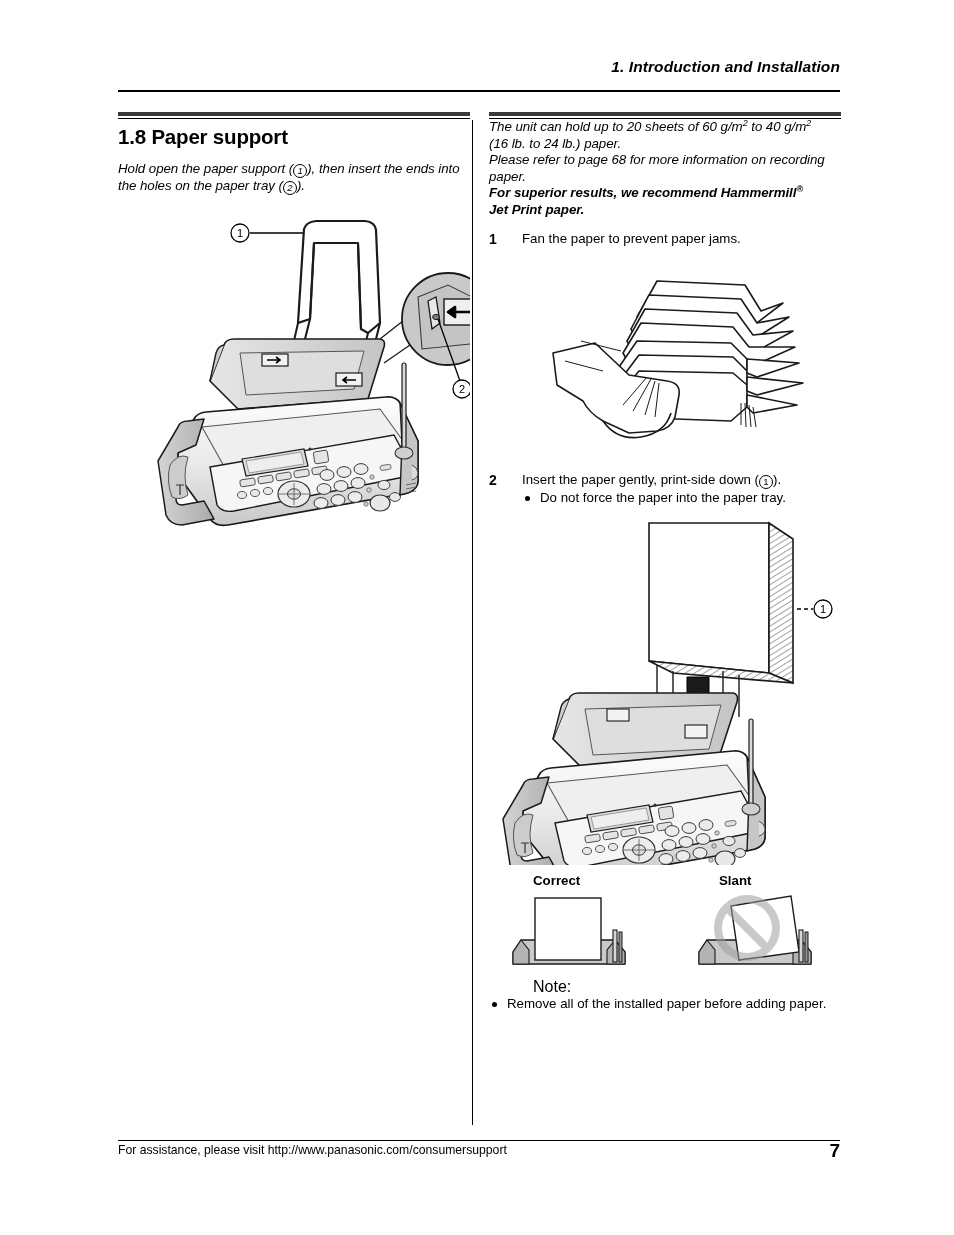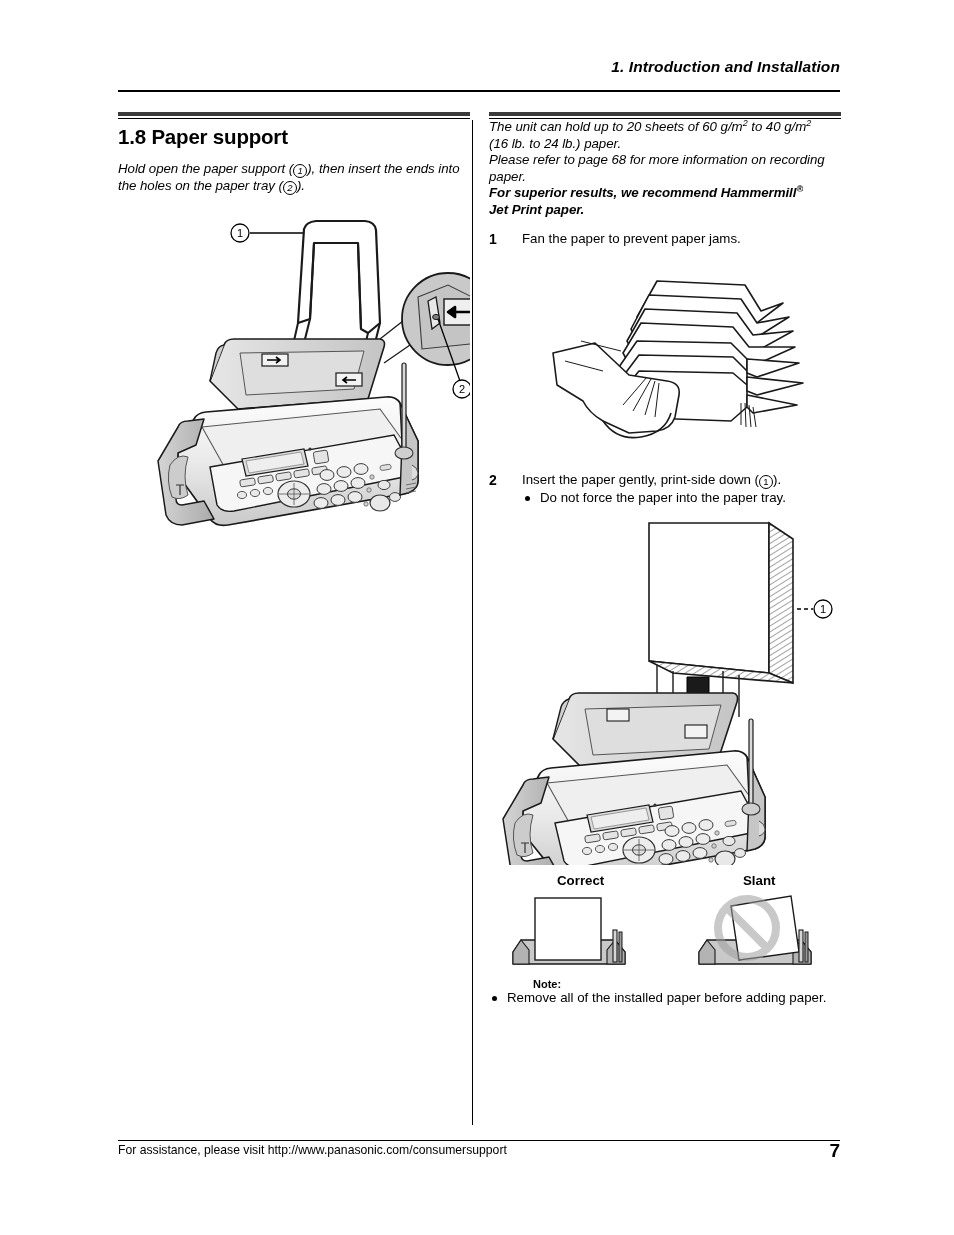--- a/index.html
+++ b/index.html
@@ -131,22 +131,22 @@
   .bullet-dot {
     position: absolute;
     left: 3px;
     top: 6px;
     width: 5px;
     height: 5px;
     border-radius: 50%;
     background: #000;
   }
   .note-head {
-    font-size: 11px;
-    font-weight: bold;
+    font-size: 16px;
+    font-weight: normal;
     margin-top: 4px;
     padding-left: 44px;
   }
 
   
   .fig { position: relative; }
   .fig svg { display: block; }
 
   .label-row {
     display: flex;
@@ -489,21 +489,21 @@
 
         <path d="M250 244 L268 284 L268 324 Q268 332 258 336 L250 338 L252 286 Z" fill="#c6c6c6" stroke="#1a1a1a" stroke-width="1.4"></path>
         <rect x="252" y="206" width="4" height="86" rx="2" fill="#d9d9d9" stroke="#1a1a1a" stroke-width="1.2"></rect>
         <ellipse cx="254" cy="296" rx="9" ry="6" fill="#cfcfcf" stroke="#333" stroke-width="1.1"></ellipse>
         <path d="M262 308 q6 3 6 8 q0 5 -6 7" fill="#ddd" stroke="#444" stroke-width="1"></path>
       </svg>
     </div>
 
 
     <div class="label-row" style="margin-top:8px;padding-left:44px;">
-      <span style="width:186px;margin-left:24px;">Correct</span>
+      <span style="width:186px;">Correct</span>
       <span>Slant</span>
     </div>
 
     <div class="fig" style="margin-top:6px;padding-left:14px;">
       <svg width="330" height="78" viewBox="0 0 330 78">
 
         <g>
           <path d="M10 58 L18 46 L112 46 L122 58 L122 70 L10 70 Z" fill="#c9c9c9" stroke="#1a1a1a" stroke-width="1.3" stroke-linejoin="round"></path>
           <path d="M18 46 L26 56 L26 70 L10 70 L10 58 Z" fill="#b3b3b3" stroke="#1a1a1a" stroke-width="1.1"></path>
           <path d="M112 46 L104 56 L104 70 L122 70 L122 58 Z" fill="#b3b3b3" stroke="#1a1a1a" stroke-width="1.1"></path>

